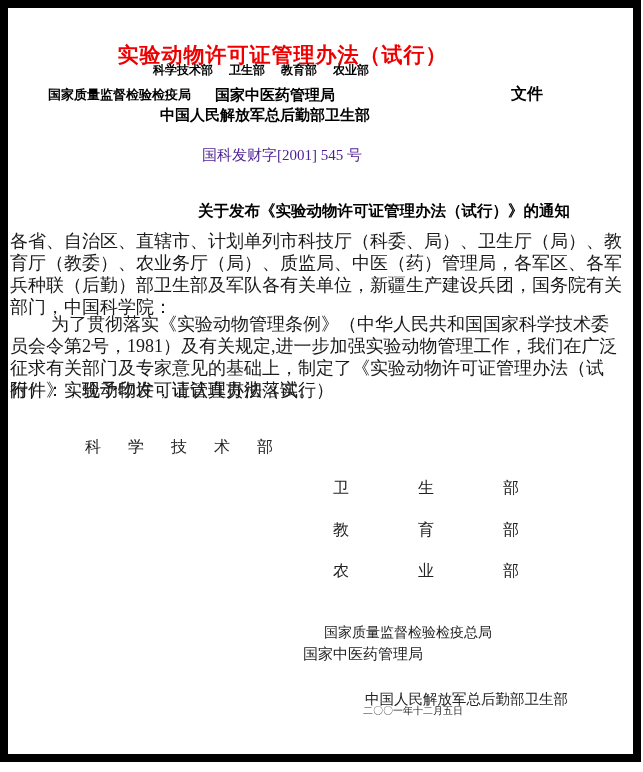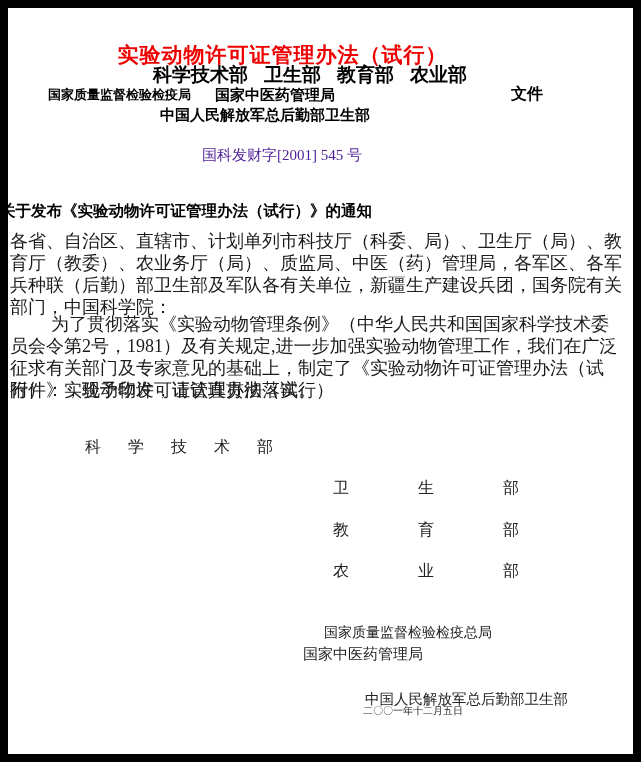--- a/index.html
+++ b/index.html
@@ -23,33 +23,33 @@
   .doc-title {
     top: 27px; left: 0; width: 565px;
     text-align: center;
     font-family: "Liberation Sans", sans-serif;
     font-weight: bold;
     font-size: 21px;
     color: #ee0000;
     letter-spacing: 1px;
   }
   .lh { font-family: "Liberation Sans", sans-serif; font-weight: bold; color: #000; }
-  .lh1 { top: 62px; left: 153px; font-size: 19px; }
+  .lh1 { top: 62px; left: 153px; font-size: 12px; }
   .lh1 span { margin-right: 16px; }
   .lh1 span:last-child { margin-right: 0; }
   .lh2a { top: 86px; left: 48px;  font-size: 13px; }
   .lh2b { top: 86px; left: 215px; font-size: 15px; }
   .lh2c { top: 84px; left: 487px; font-size: 16px; margin-left: 24px; }
   .lh3  { top: 106px; left: 160px; font-size: 15px; }
 
   .doc-number { top: 146px; left: 202px; font-size: 15px; color: #4c1d95; }
 
   .notice-title {
     top: 188px; left: 0; width: 570px;
-    text-align: left;
+    text-align: right;
     font-family: "Liberation Sans", sans-serif;
     font-weight: bold;
     font-size: 15.5px;
     color: #000;
   }
 
   .para {
     position: absolute;
     left: 10px; width: 616px;
     font-size: 18px;

